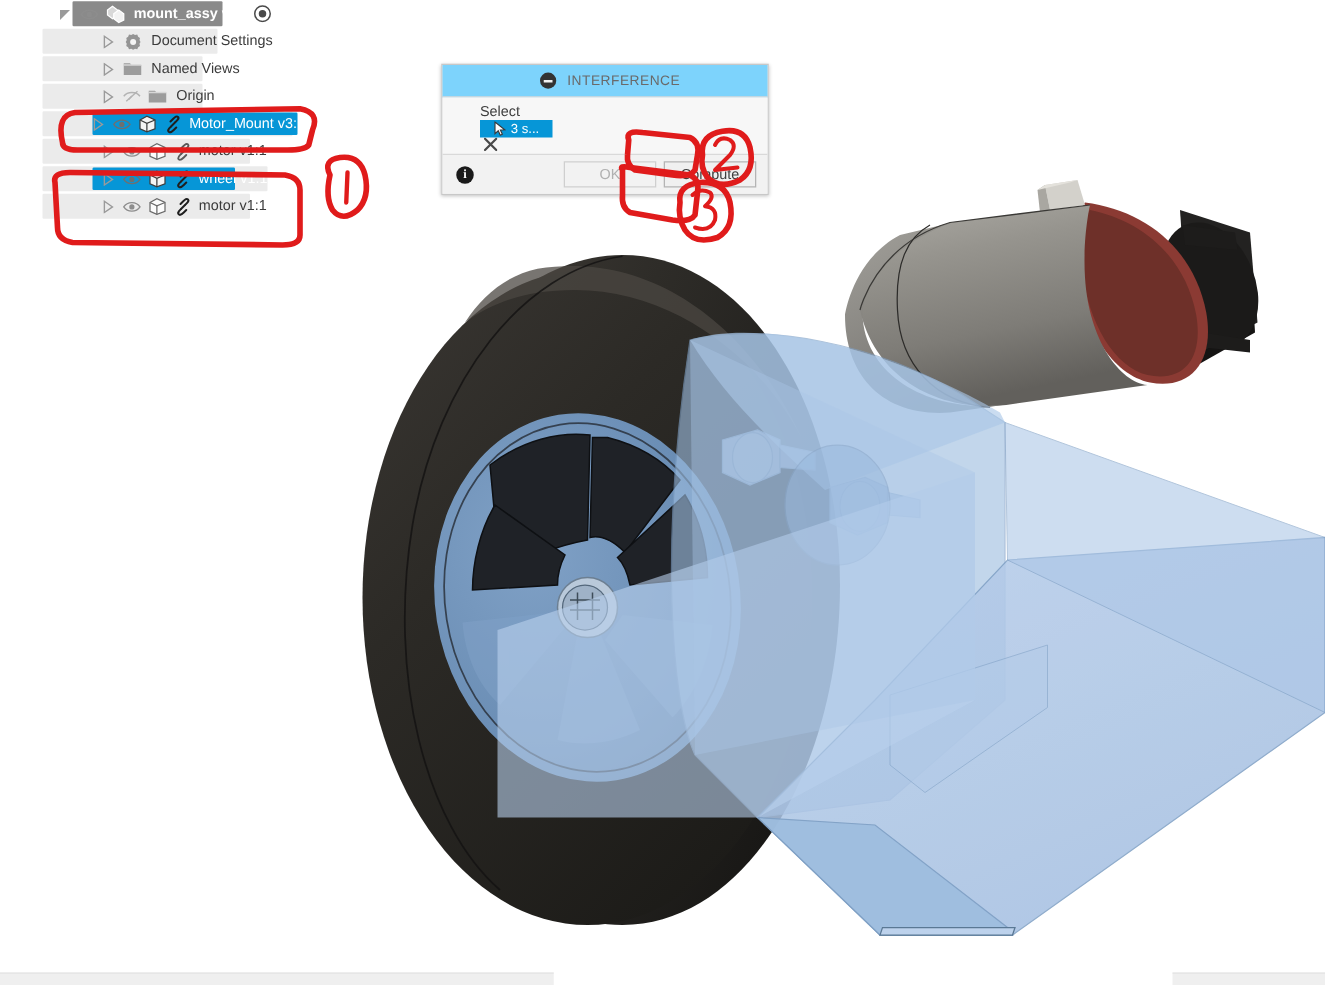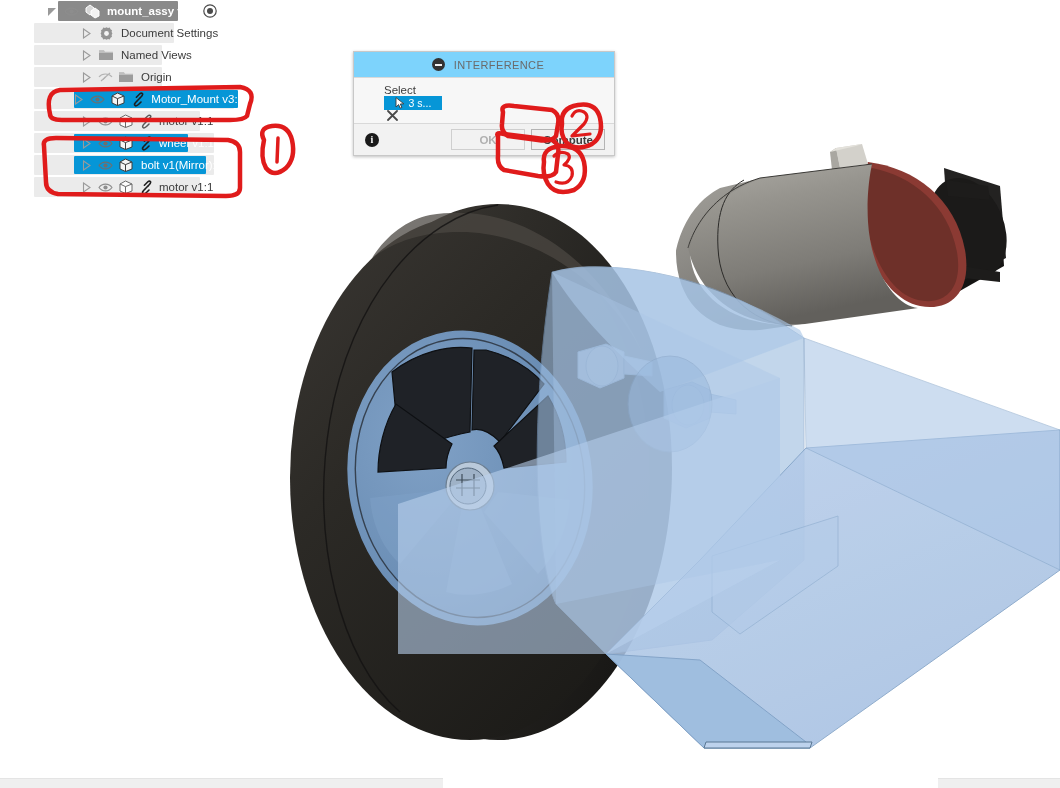--- a/index.html
+++ b/index.html
@@ -230,21 +230,20 @@
   #dlg-footer .spacer { flex: 1 1 auto; }
   .dlg-btn {
     width: 74px; height: 21px;
     font-size: 11.5px;
     background: #f0f0f0;
     border: 1px solid #b4b4b4;
     color: #3d3d3d;
     cursor: pointer;
     margin-left: 6px;
     font-family: "Liberation Sans", sans-serif;
-    font-weight: bold;
   }
   .dlg-btn.disabled {
     color: #b0b0b0;
     border-color: #cfcfcf;
     background: #f2f2f2;
     cursor: default;
   }
 
   
   #annotations {
@@ -595,44 +594,20 @@
     <span class="link-icon">
       <svg width="15" height="15" viewBox="0 0 15 15">
         <path d="M5.5 9.5 C3.5 11.5, 3 12.5, 4 13.5 C5 14.5, 6.2 13.8, 8 12 L10 10" fill="none" stroke="#1f1f1f" stroke-width="1.6" stroke-linecap="round"></path>
         <path d="M9.5 5.5 C11.5 3.5, 12.4 2.6, 11.4 1.6 C10.4 0.6, 9.2 1.4, 7.4 3.2 L5.4 5.2" fill="none" stroke="#1f1f1f" stroke-width="1.6" stroke-linecap="round"></path>
         <path d="M5.8 9.2 L9.2 5.8" fill="none" stroke="#1f1f1f" stroke-width="1.6" stroke-linecap="round"></path>
       </svg>
     </span>
     <span class="tree-label">wheel v1:1</span>
   </div>
 
-  <div class="tree-row selected">
-    <div class="row-bg" style="left:34px;width:180px;"></div>
-    <div class="sel-pill" style="left:74px;width:132px;"></div>
-    <span style="width:34px;"></span>
-    <span class="disc-tri">
-      <svg width="11" height="11" viewBox="0 0 11 11">
-          <path d="M2.5 1 L9 5.5 L2.5 10 Z" fill="none" stroke="#9a9a9a" stroke-width="1.1"></path>
-        </svg>
-    </span>
-    <span class="eye">
-      <svg width="15" height="11" viewBox="0 0 15 11">
-        <path d="M1 5.5 C4 1, 11 1, 14 5.5 C11 10, 4 10, 1 5.5 Z" fill="none" stroke="#6f6f6f" stroke-width="1.1"></path>
-        <circle cx="7.5" cy="5.5" r="2.1" fill="#6f6f6f"></circle>
-      </svg>
-    </span>
-    <span class="comp-icon">
-      <svg width="16" height="16" viewBox="0 0 16 16">
-        <path d="M2 5 L7.5 2 L14 5 L14 12 L7.5 14.5 L2 12 Z" fill="#f4f4f4" stroke="#3d3d3d" stroke-width="1"></path>
-        <path d="M2 5 L7.5 7.6 L14 5" fill="none" stroke="#3d3d3d" stroke-width="1"></path>
-        <path d="M7.5 7.6 L7.5 14.5" fill="none" stroke="#3d3d3d" stroke-width="1"></path>
-      </svg>
-    </span>
-    <span class="tree-label">bolt v1(Mirror):1</span>
-  </div>
 
   <div class="tree-row">
     <div class="row-bg" style="left:34px;width:166px;"></div>
     <span style="width:34px;"></span>
     <span class="disc-tri">
       <svg width="11" height="11" viewBox="0 0 11 11">
           <path d="M2.5 1 L9 5.5 L2.5 10 Z" fill="none" stroke="#9a9a9a" stroke-width="1.1"></path>
         </svg>
     </span>
     <span class="eye">

